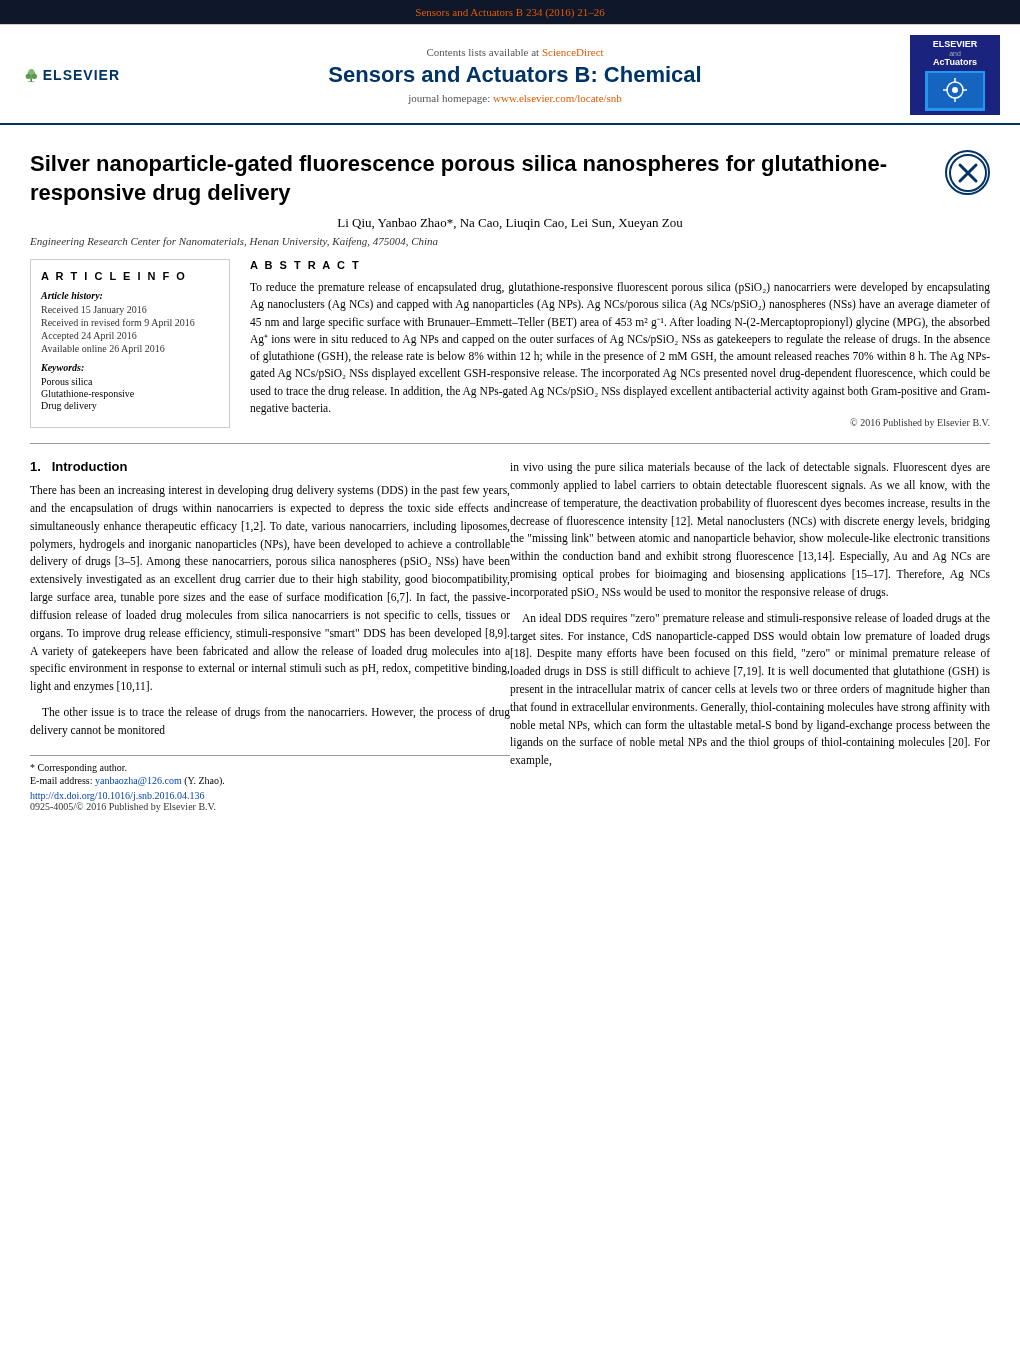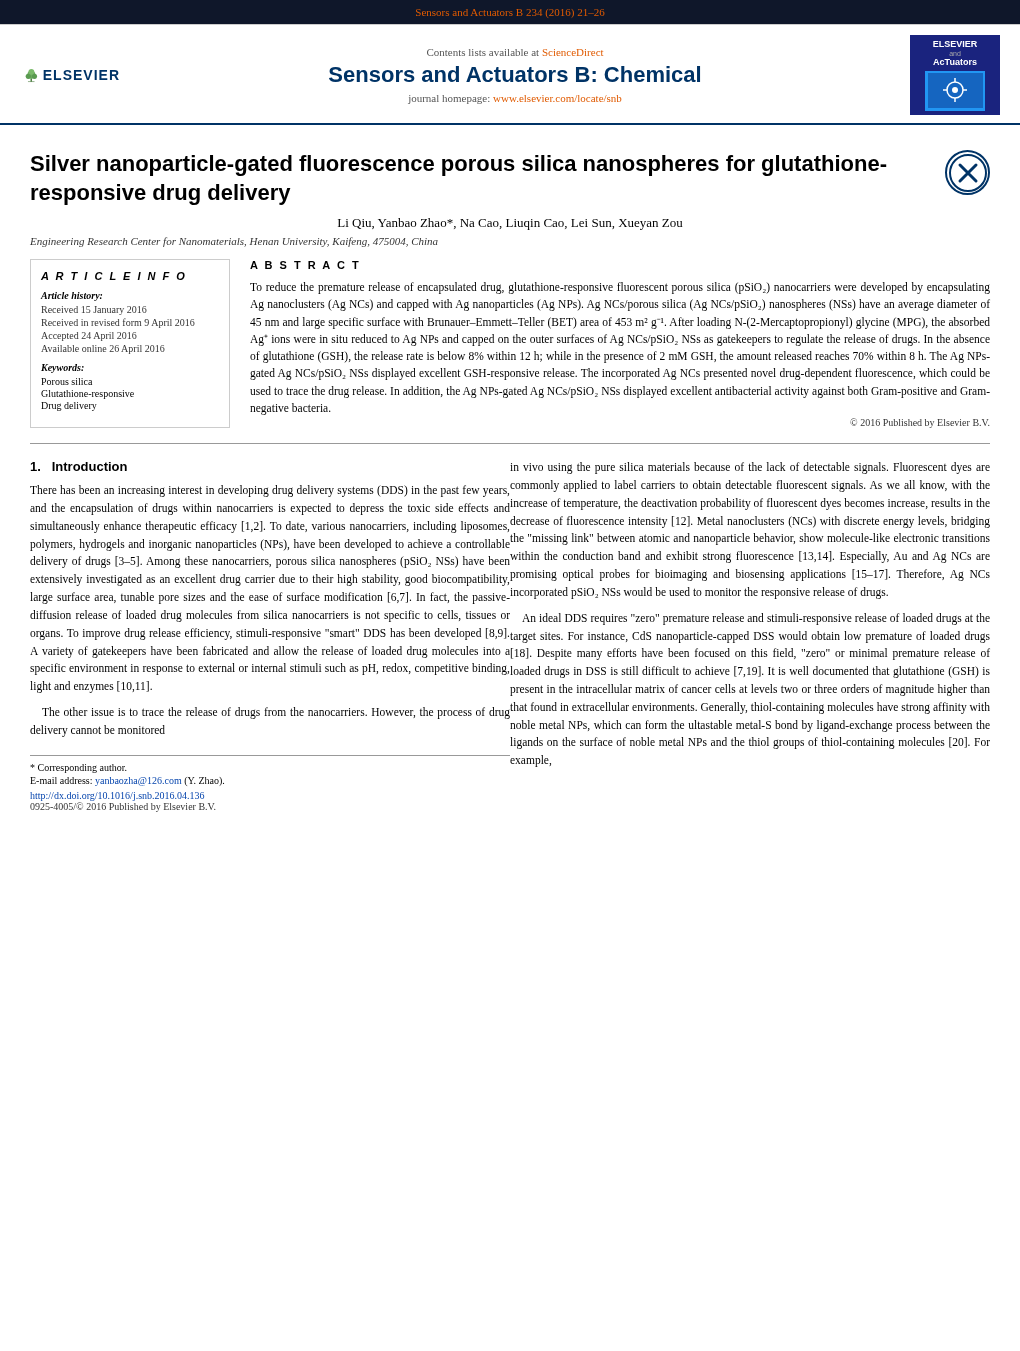--- a/index.html
+++ b/index.html
@@ -199,21 +199,20 @@
       padding: 10px;
       font-size: 11px;
     }
 
     .article-info h3 {
       font-size: 11px;
       font-weight: bold;
       letter-spacing: 2px;
       margin-bottom: 8px;
       font-family: Arial, sans-serif;
-      font-style: italic;
     }
 
     .info-section-title {
       font-size: 10px;
       font-style: italic;
       font-weight: bold;
       margin-bottom: 3px;
     }
 
     .info-line {

